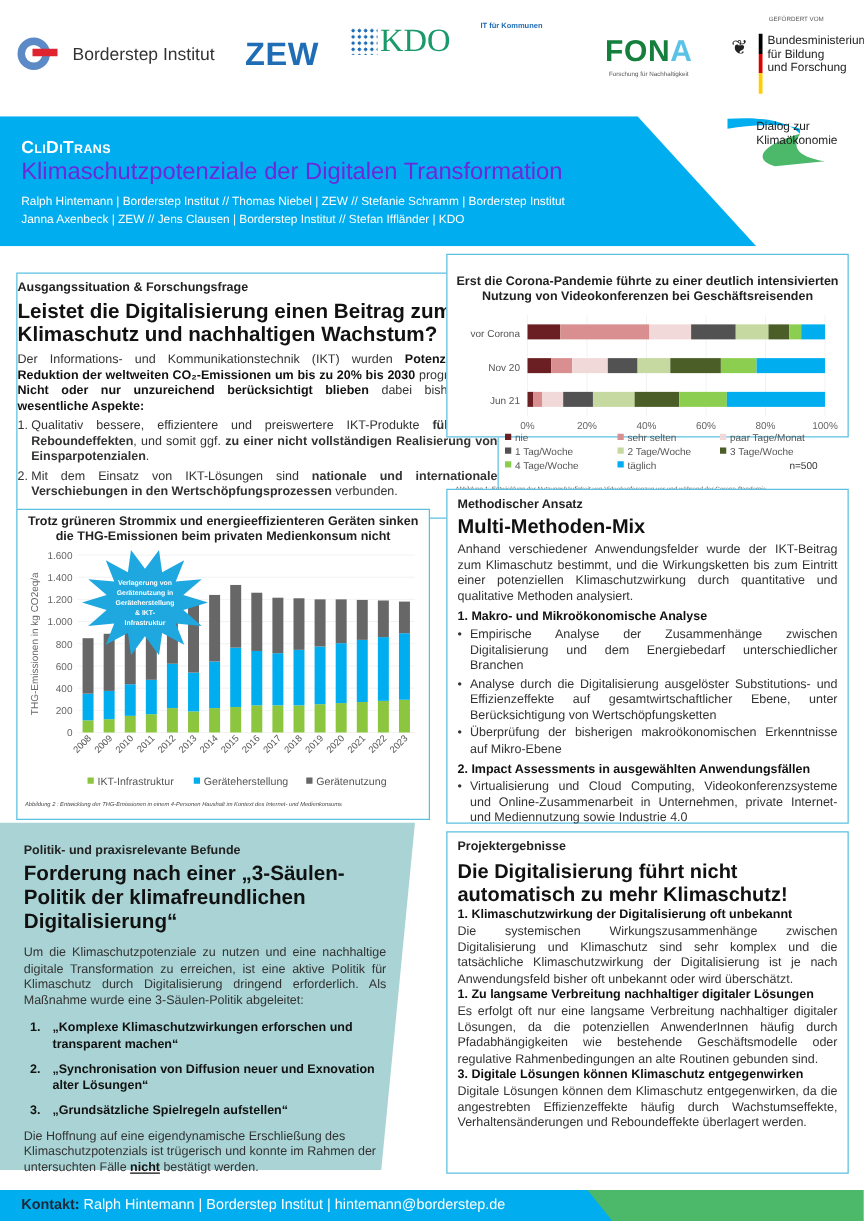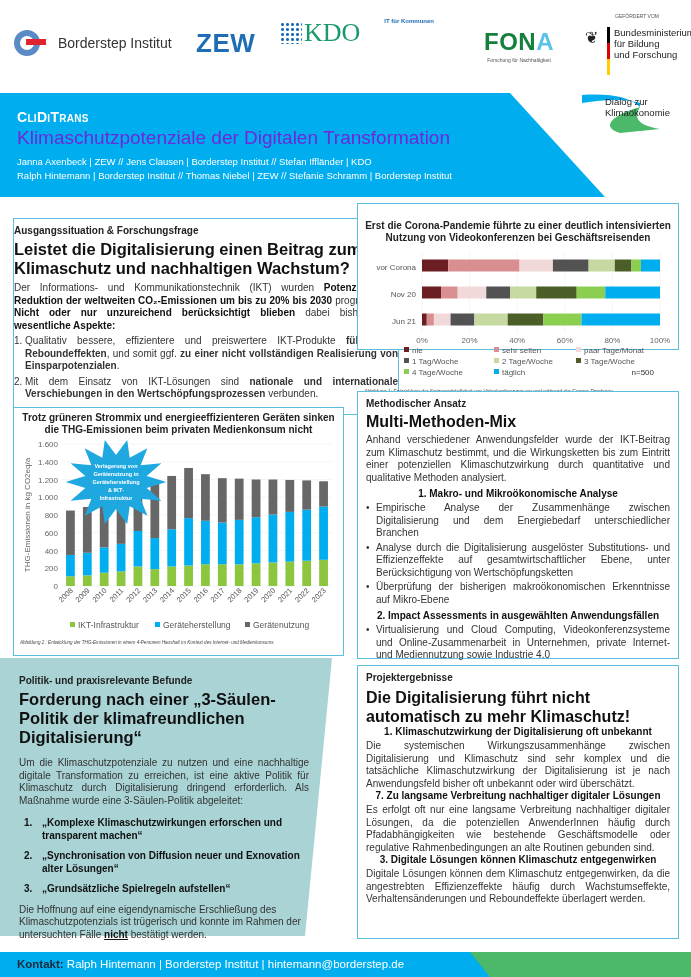--- a/index.html
+++ b/index.html
@@ -36,21 +36,21 @@
   .proj-title { position: absolute; left: 17px; top: 34px; color: #6d28d9; font-size: 19px; }
   .authors { position: absolute; left: 17px; top: 62px; color: #fff; font-size: 9.5px; line-height: 14px; width: 480px; }
   .dialog-text { position: absolute; left: 605px; top: 3px; font-size: 9.5px; line-height: 11px; color: #222; }
 
   
   .panel { position: absolute; border: 1.5px solid #5bc0e0; background: #fff; }
   .kicker { font-size: 10px; font-weight: bold; color: #222; }
   .headline { font-size: 16.5px; font-weight: bold; color: #111; line-height: 19px; }
   .body { font-size: 10px; line-height: 12.5px; color: #333; text-align: justify; }
   .body b { color: #111; }
-  .sub { font-size: 10px; font-weight: bold; color: #111; text-align: center; }
+  .sub { font-size: 10px; font-weight: bold; color: #111; }
 
   #p1 { left: 13px; top: 218px; width: 386px; height: 197px; padding: 6px 0; }
   #p1 .headline { margin-top: 4px; }
   #p1 .body { margin-top: 4px; }
   .olist { margin-top: 3px; }
   .oli { display: flex; font-size: 10px; line-height: 12.5px; color: #333; text-align: justify; margin-bottom: 3px; }
   .oli .num { width: 11px; flex: none; }
   .oli .txt { flex: 1; }
 
   #p2 { left: 357px; top: 203px; width: 322px; height: 147px; padding: 16px 6px; }
@@ -124,22 +124,22 @@
 
 <div class="banner">
   <svg class="banner-bg" viewBox="0 0 691 104">
     <polygon points="0,0 510,0 605,104 0,104" fill="#00aeef"></polygon>
     <path d="M582,2 C610,0 630,4 640,14 L640,10 C628,6 606,6 582,10 Z" fill="#00aeef"></path>
     <path d="M640,14 C634,24 636,32 660,36 L620,40 C600,34 612,22 640,14 Z" fill="#4cb86a"></path>
   </svg>
   <div class="proj-name">CliDiTrans</div>
   <div class="proj-title">Klimaschutzpotenziale der Digitalen Transformation</div>
   <div class="authors">
+    <div>Ralph Hintemann | Borderstep Institut // Thomas Niebel | ZEW // Stefanie Schramm | Borderstep Institut</div>
     <div>Janna Axenbeck | ZEW // Jens Clausen | Borderstep Institut // Stefan Iffländer | KDO</div>
-    <div>Ralph Hintemann | Borderstep Institut // Thomas Niebel | ZEW // Stefanie Schramm | Borderstep Institut</div>
   </div>
   <div class="dialog-text">
     <div>Dialog zur</div>
     <div>Klimaökonomie</div>
   </div>
 </div>
 
 <div class="panel" id="p1">
   <div class="kicker">Ausgangssituation &amp; Forschungsfrage</div>
   <div class="headline">Leistet die Digitalisierung einen Beitrag zum Klimaschutz und nachhaltigen Wachstum?</div>
@@ -377,21 +377,21 @@
     </div>
     <div class="body closing"><span>Die Hoffnung auf eine eigendynamische Erschließung des Klimaschutzpotenzials ist trügerisch und konnte im Rahmen der untersuchten Fälle </span><b style="text-decoration:underline">nicht</b><span> bestätigt werden.</span></div>
   </div>
 </div>
 
 <div class="panel" id="p6">
   <div class="kicker">Projektergebnisse</div>
   <div class="headline">Die Digitalisierung führt nicht automatisch zu mehr Klimaschutz!</div>
   <div class="sub">1. Klimaschutzwirkung der Digitalisierung oft unbekannt</div>
   <div class="body">Die systemischen Wirkungszusammenhänge zwischen Digitalisierung und Klimaschutz sind sehr komplex und die tatsächliche Klimaschutzwirkung der Digitalisierung ist je nach Anwendungsfeld bisher oft unbekannt oder wird überschätzt.</div>
-  <div class="sub">7. Zu langsame Verbreitung nachhaltiger digitaler Lösungen</div>
+  <div class="sub">1. Zu langsame Verbreitung nachhaltiger digitaler Lösungen</div>
   <div class="body">Es erfolgt oft nur eine langsame Verbreitung nachhaltiger digitaler Lösungen, da die potenziellen AnwenderInnen häufig durch Pfadabhängigkeiten wie bestehende Geschäftsmodelle oder regulative Rahmenbedingungen an alte Routinen gebunden sind.</div>
   <div class="sub">3. Digitale Lösungen können Klimaschutz entgegenwirken</div>
   <div class="body">Digitale Lösungen können dem Klimaschutz entgegenwirken, da die angestrebten Effizienzeffekte häufig durch Wachstumseffekte, Verhaltensänderungen und Reboundeffekte überlagert werden.</div>
 </div>
 
 <div class="footer">
   <svg class="footer-bg" viewBox="0 0 691 25">
     <rect x="0" y="0" width="691" height="25" fill="#00aeef"></rect>
     <polygon points="470,0 691,0 691,25 490,25" fill="#4cb86a"></polygon>
   </svg>

